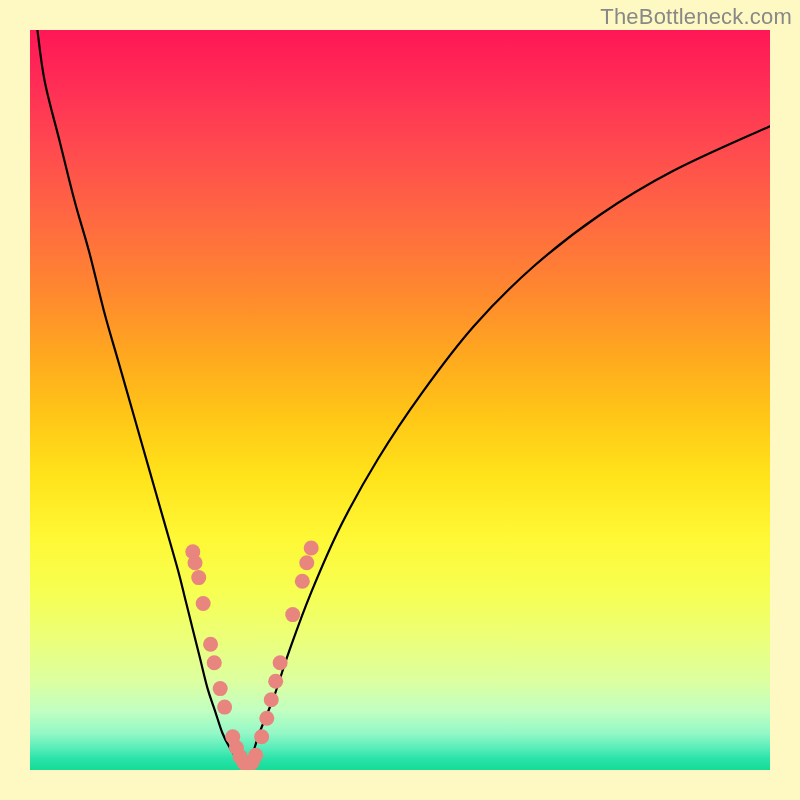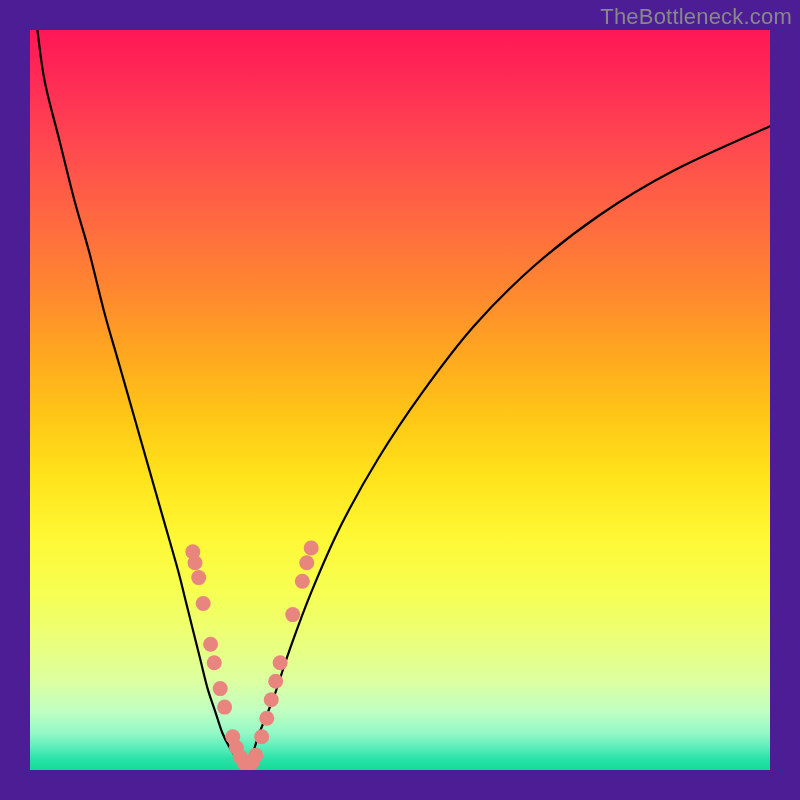--- a/index.html
+++ b/index.html
@@ -6,21 +6,21 @@
     margin: 0;
     padding: 0;
     width: 800px;
     height: 800px;
     overflow: hidden;
     font-family: Arial, Helvetica, sans-serif;
   }
   .frame {
     width: 800px;
     height: 800px;
-    background: #4c1d95;
+    background: #fef9c3;
     position: relative;
   }
   .plot {
     position: absolute;
     left: 30px;
     top: 30px;
     width: 740px;
     height: 740px;
     overflow: hidden;
   }

